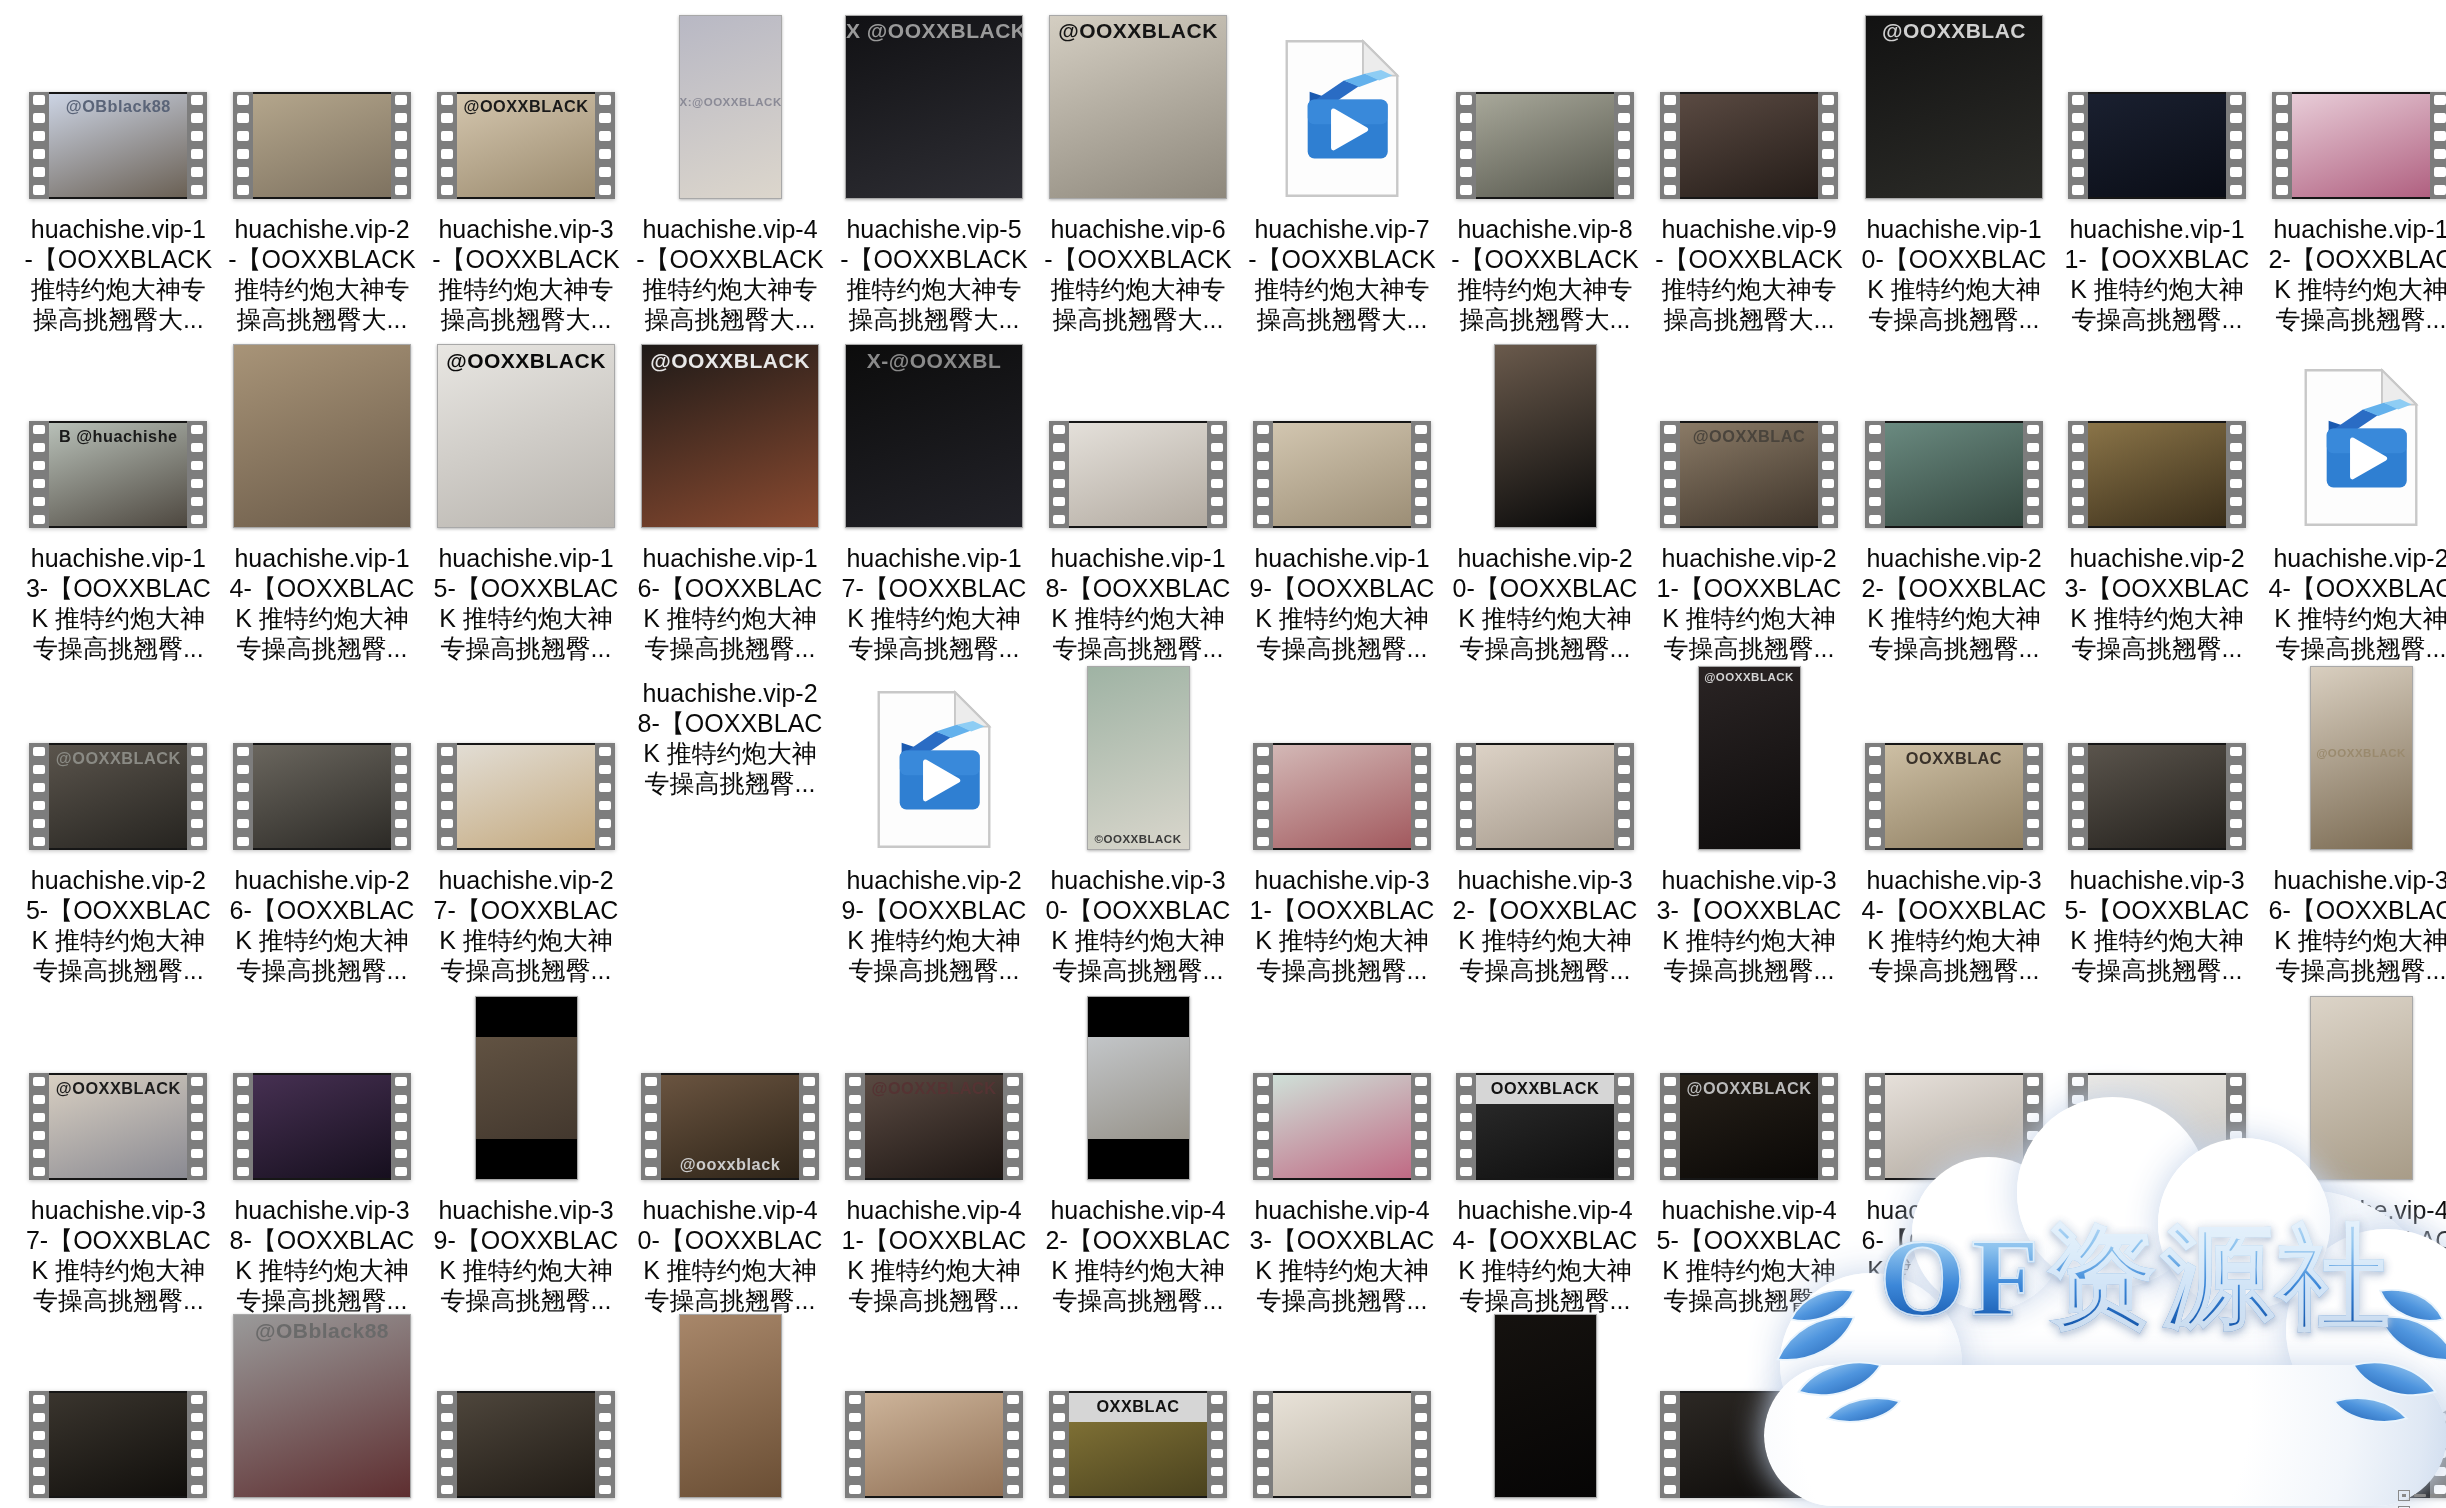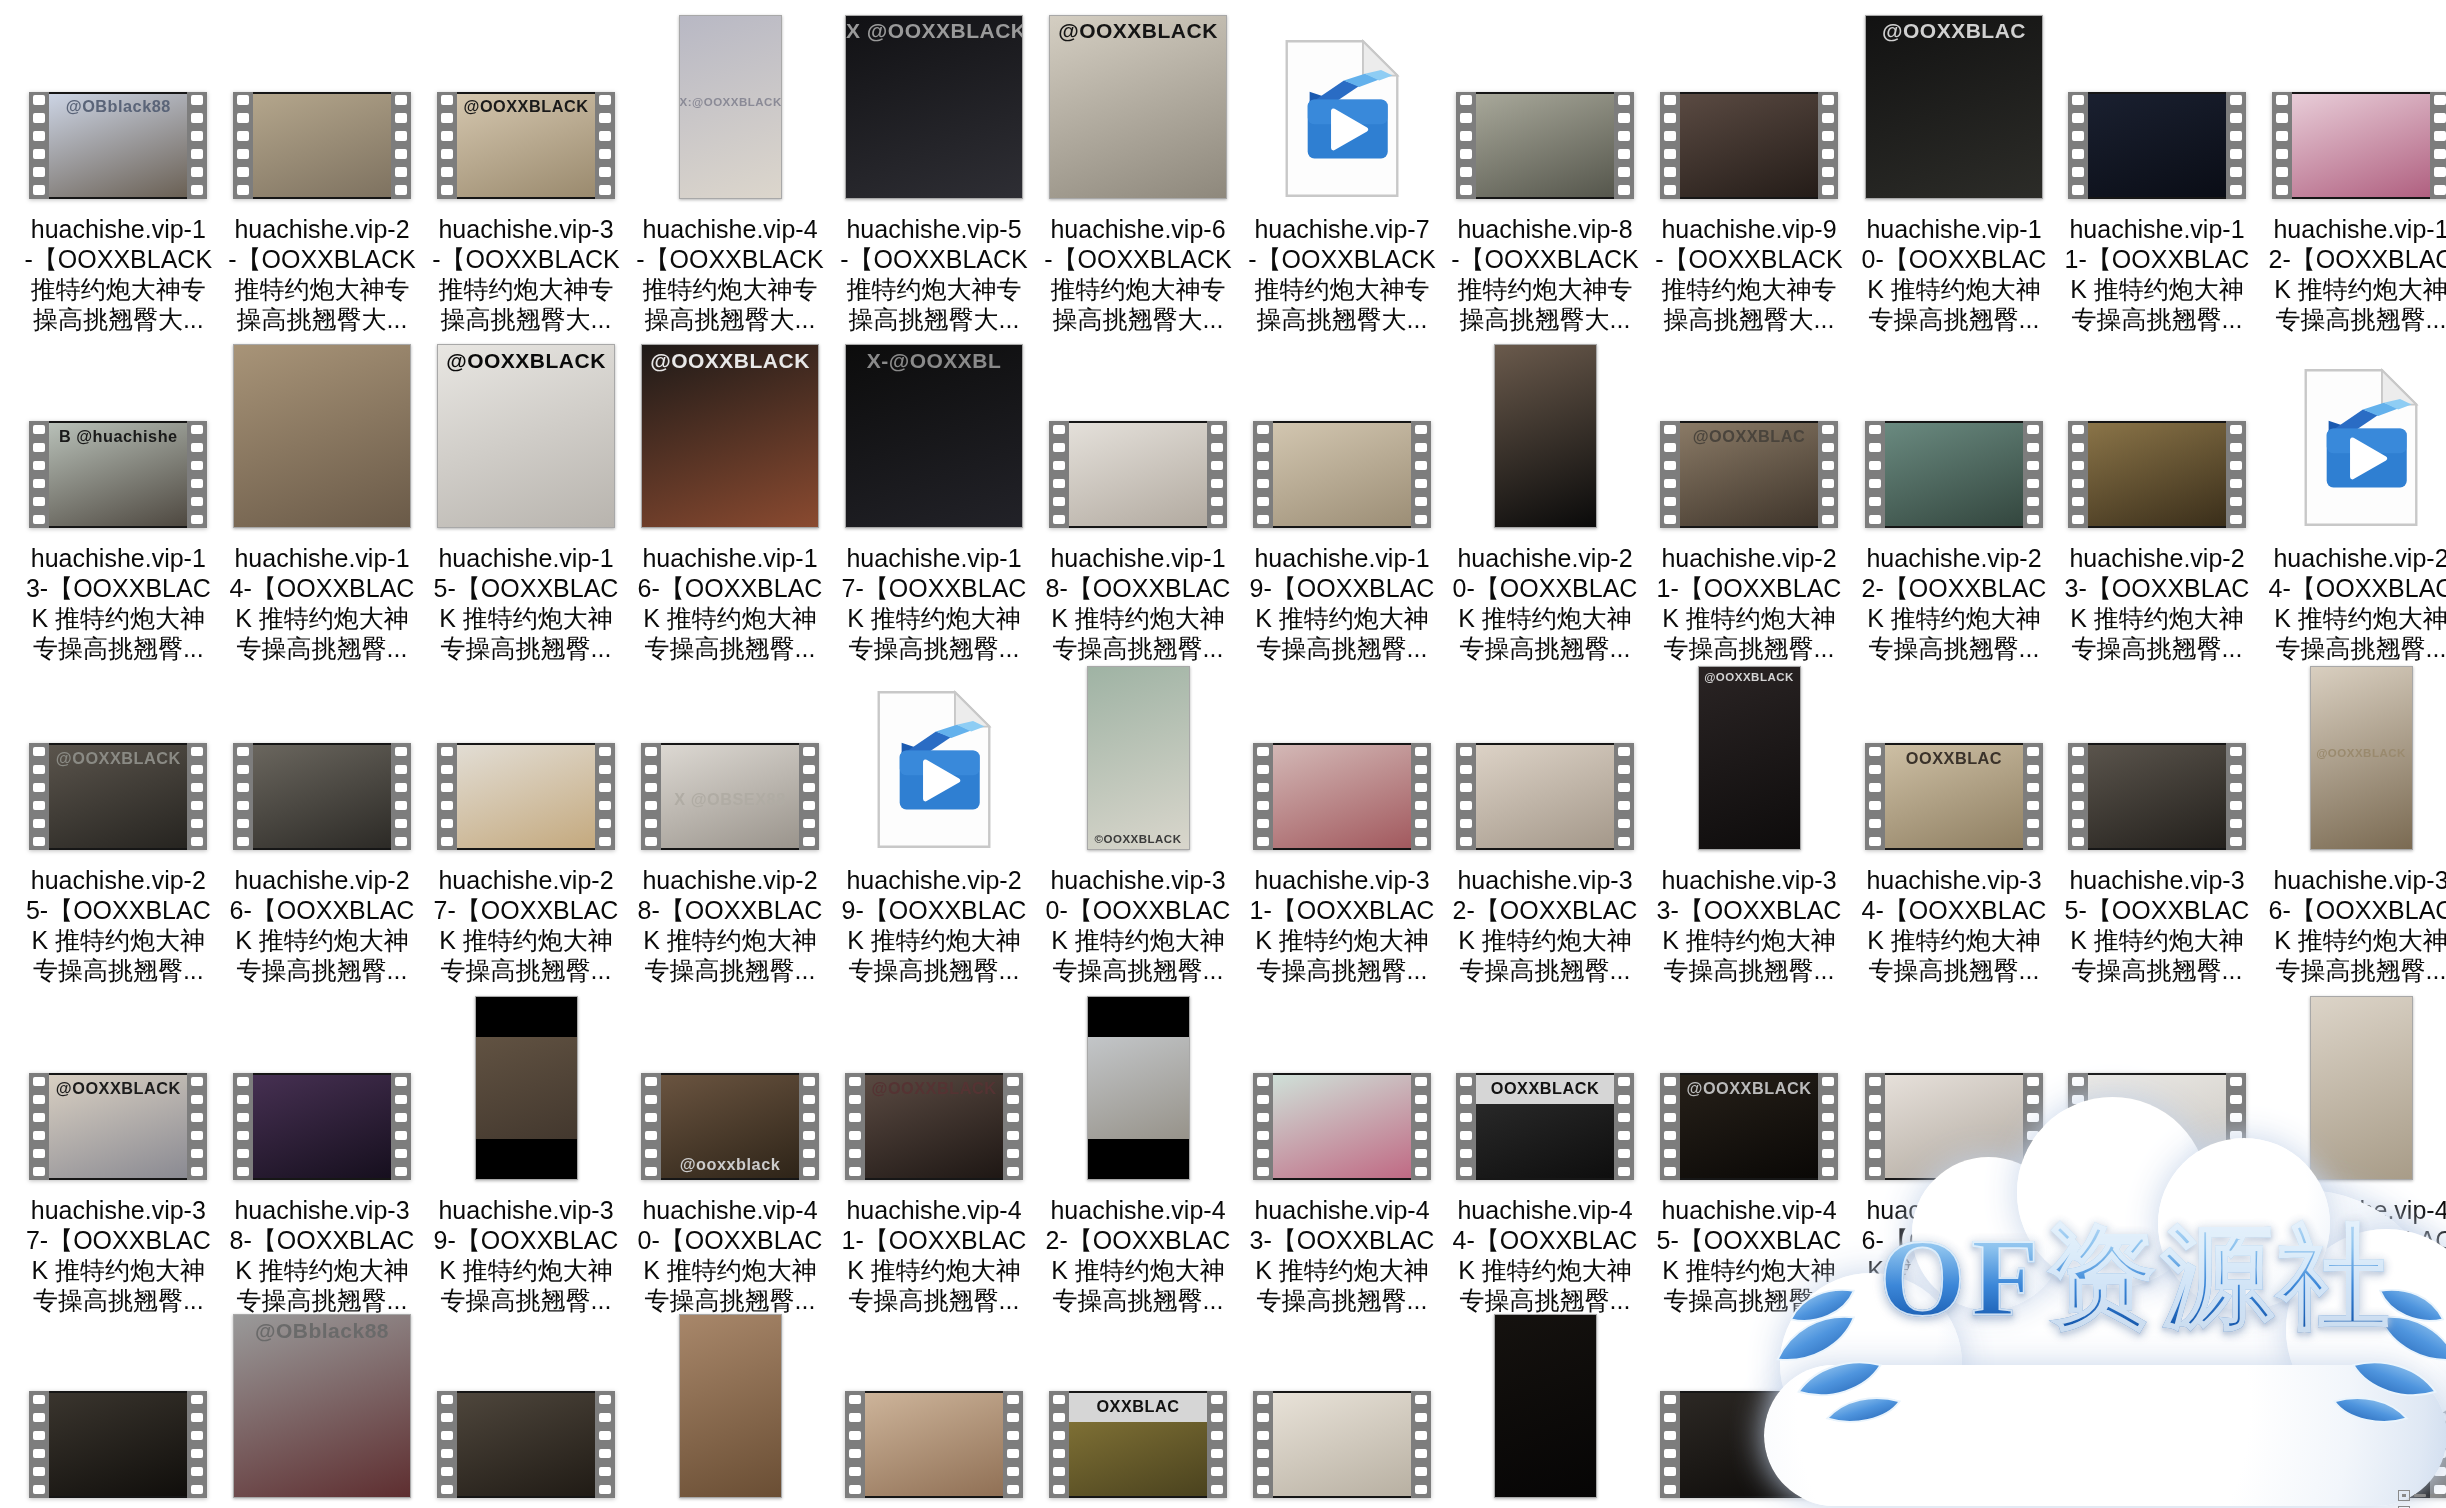--- a/index.html
+++ b/index.html
@@ -685,43 +685,20 @@
         </div>
       </div>
       <div class="fname">
         <div class="nl">huachishe.vip-2</div>
         <div class="nl">7-【OOXXBLAC</div>
         <div class="nl">K 推特约炮大神</div>
         <div class="nl">专操高挑翘臀...</div>
       </div>
     </div>
     <div class="item" style="left:628px;top:663px">
-      <div class="thumbzone">
-        <div class="film">
-          <div class="strip">
-            <i class="hole"></i>
-            <i class="hole"></i>
-            <i class="hole"></i>
-            <i class="hole"></i>
-            <i class="hole"></i>
-            <i class="hole"></i>
-          </div>
-          <div class="frame" style="background:linear-gradient(160deg,#dcd8d2,#9a948c)">
-            <span class="ovl middle" style="color:#b0aca4">X @OBSEX88</span>
-          </div>
-          <div class="strip">
-            <i class="hole"></i>
-            <i class="hole"></i>
-            <i class="hole"></i>
-            <i class="hole"></i>
-            <i class="hole"></i>
-            <i class="hole"></i>
-          </div>
-        </div>
-      </div>
       <div class="fname">
         <div class="nl">huachishe.vip-2</div>
         <div class="nl">8-【OOXXBLAC</div>
         <div class="nl">K 推特约炮大神</div>
         <div class="nl">专操高挑翘臀...</div>
       </div>
     </div>
     <div class="item" style="left:832px;top:663px">
       <div class="thumbzone">
         <svg class="vicon" width="122" height="161" viewBox="0 0 128 168">

